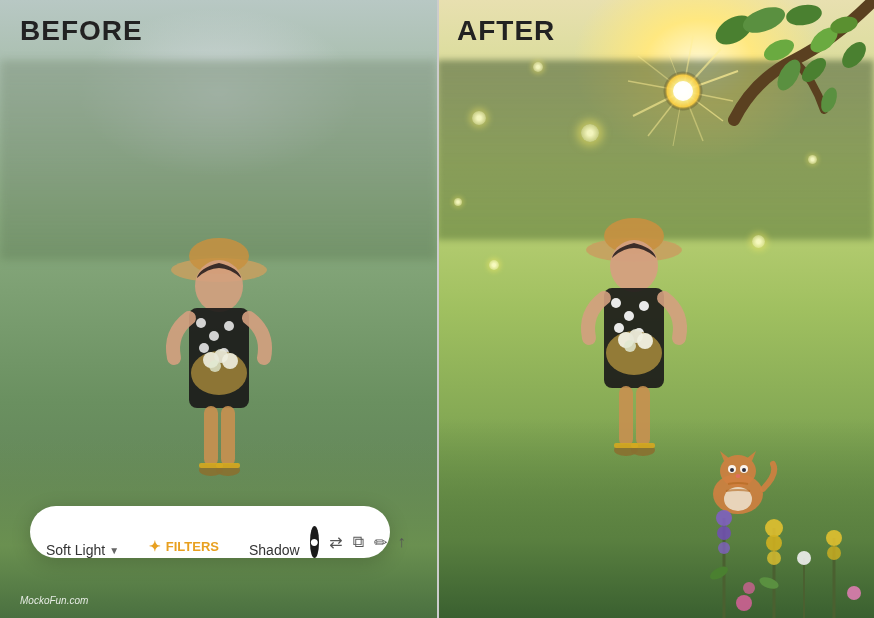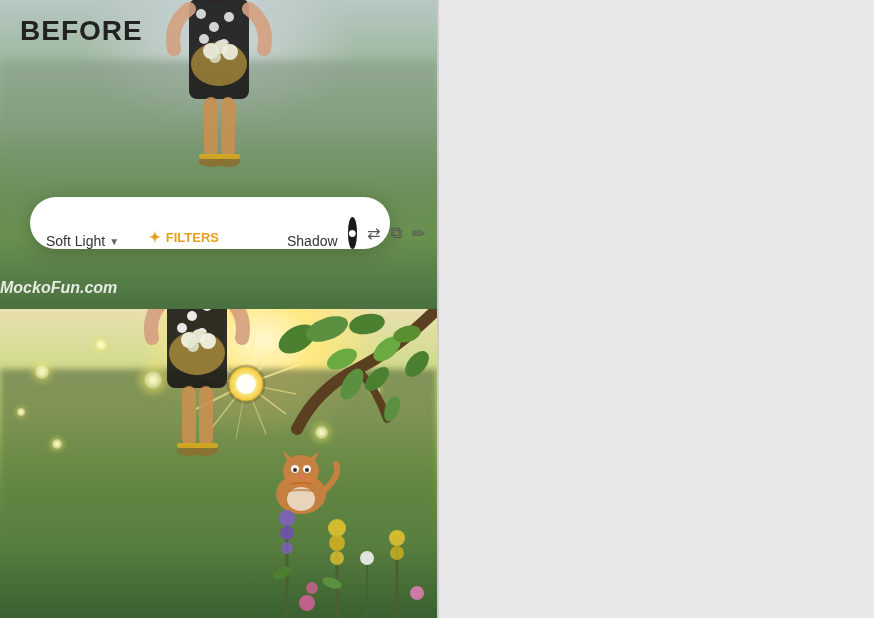--- a/index.html
+++ b/index.html
@@ -10,21 +10,20 @@
       overflow: hidden;
       background: #e8e8e8;
       font-family: Arial, sans-serif;
     }
 
     .main-container {
       width: 874px;
       height: 618px;
       display: flex;
       position: relative;
-      flex-direction: column;
     }
 
     .panel {
       width: 437px;
       height: 618px;
       position: relative;
       overflow: hidden;
     }
 
     .panel-before {
@@ -104,23 +103,23 @@
 
     
     .child-silhouette {
       width: 100%;
       height: 100%;
     }
 
     .watermark {
       position: absolute;
       bottom: 12px;
-      left: 0;
-      font-size: 16px;
-      font-weight: bold;
+      left: 20px;
+      font-size: 10px;
+      font-weight: normal;
       color: rgba(255,255,255,0.85);
       font-style: italic;
     }
 
     
     .toolbar {
       position: absolute;
       bottom: 60px;
       left: 30px;
       width: 360px;
@@ -174,21 +173,20 @@
 
     .filters-star {
       color: #e8a020;
       font-size: 14px;
     }
 
     .toolbar-shadow {
       font-size: 14px;
       color: #333;
       white-space: nowrap;
-      margin-left: 38px;
     }
 
     .toolbar-icon-btn {
       width: 32px;
       height: 32px;
       border-radius: 50%;
       border: none;
       cursor: pointer;
       display: flex;
       align-items: center;
@@ -486,15 +484,16 @@
 
         <circle cx="50" cy="185" r="8" fill="#e060a0" opacity="0.8"></circle>
         <circle cx="160" cy="175" r="7" fill="#f080c0" opacity="0.8"></circle>
         <circle cx="55" cy="170" r="6" fill="#e060a0" opacity="0.7"></circle>
 
         <ellipse cx="25" cy="155" rx="10" ry="5" fill="#4a8030" transform="rotate(-30,25,155)"></ellipse>
         <ellipse cx="75" cy="165" rx="10" ry="5" fill="#5a9040" transform="rotate(20,75,165)"></ellipse>
       </svg>
     </div>
 
+    <span class="after-label">AFTER</span>
   </div>
 
 </div>
 
 </body></html>

